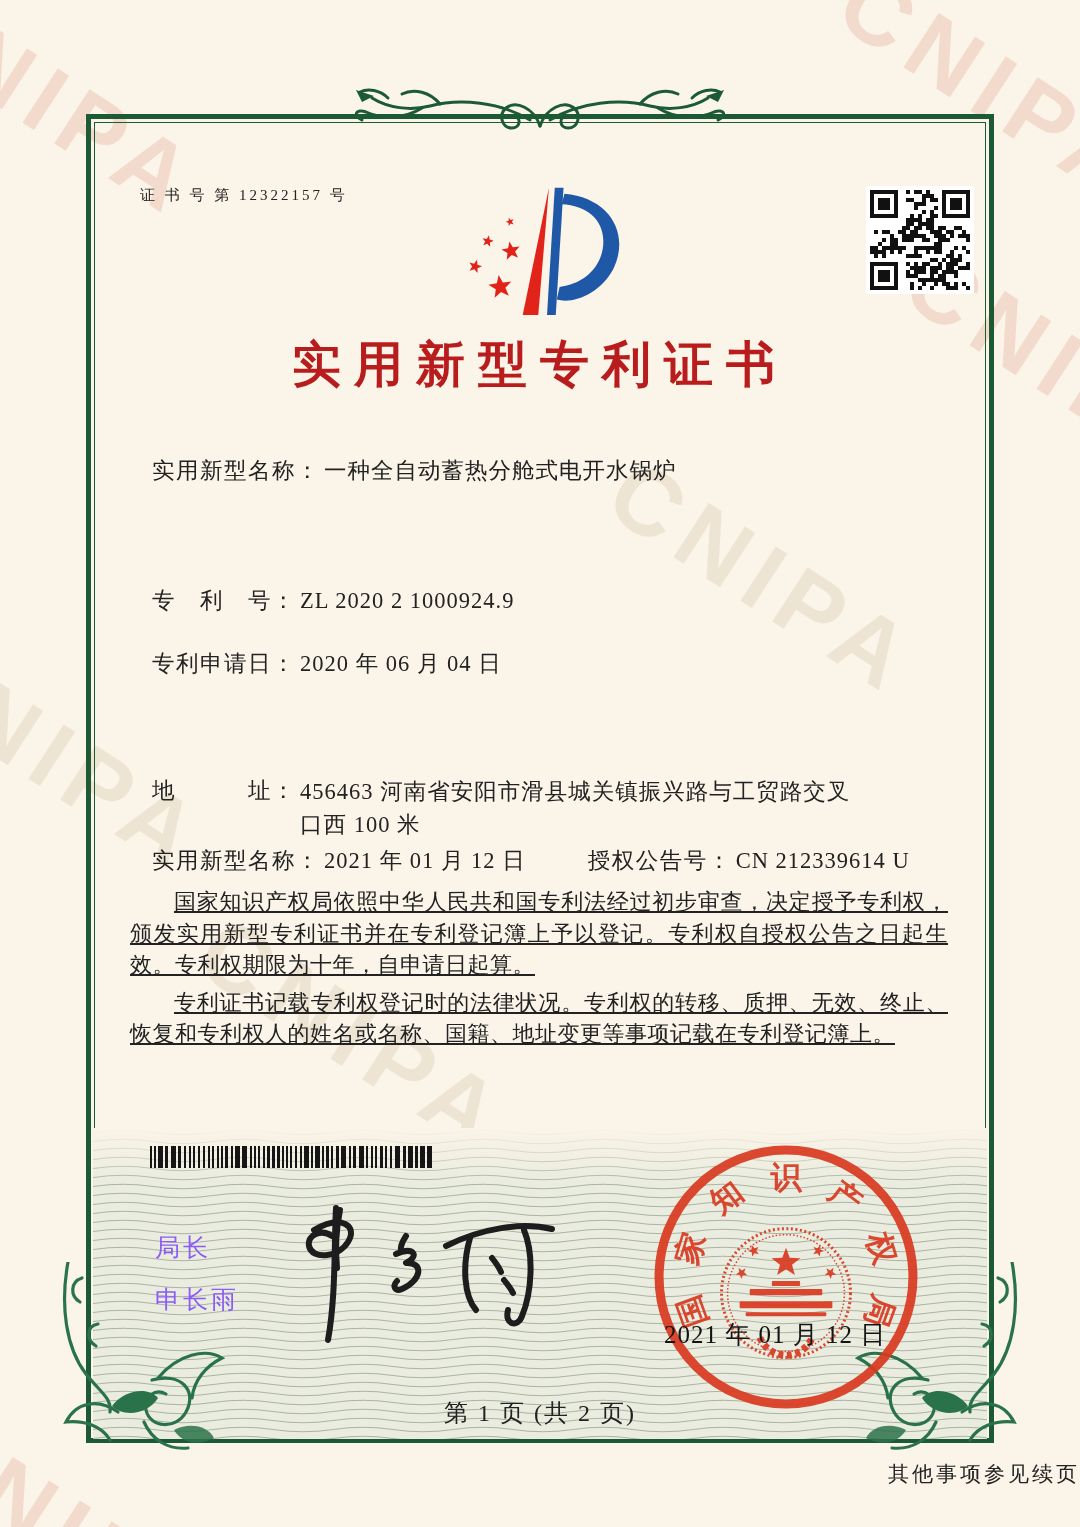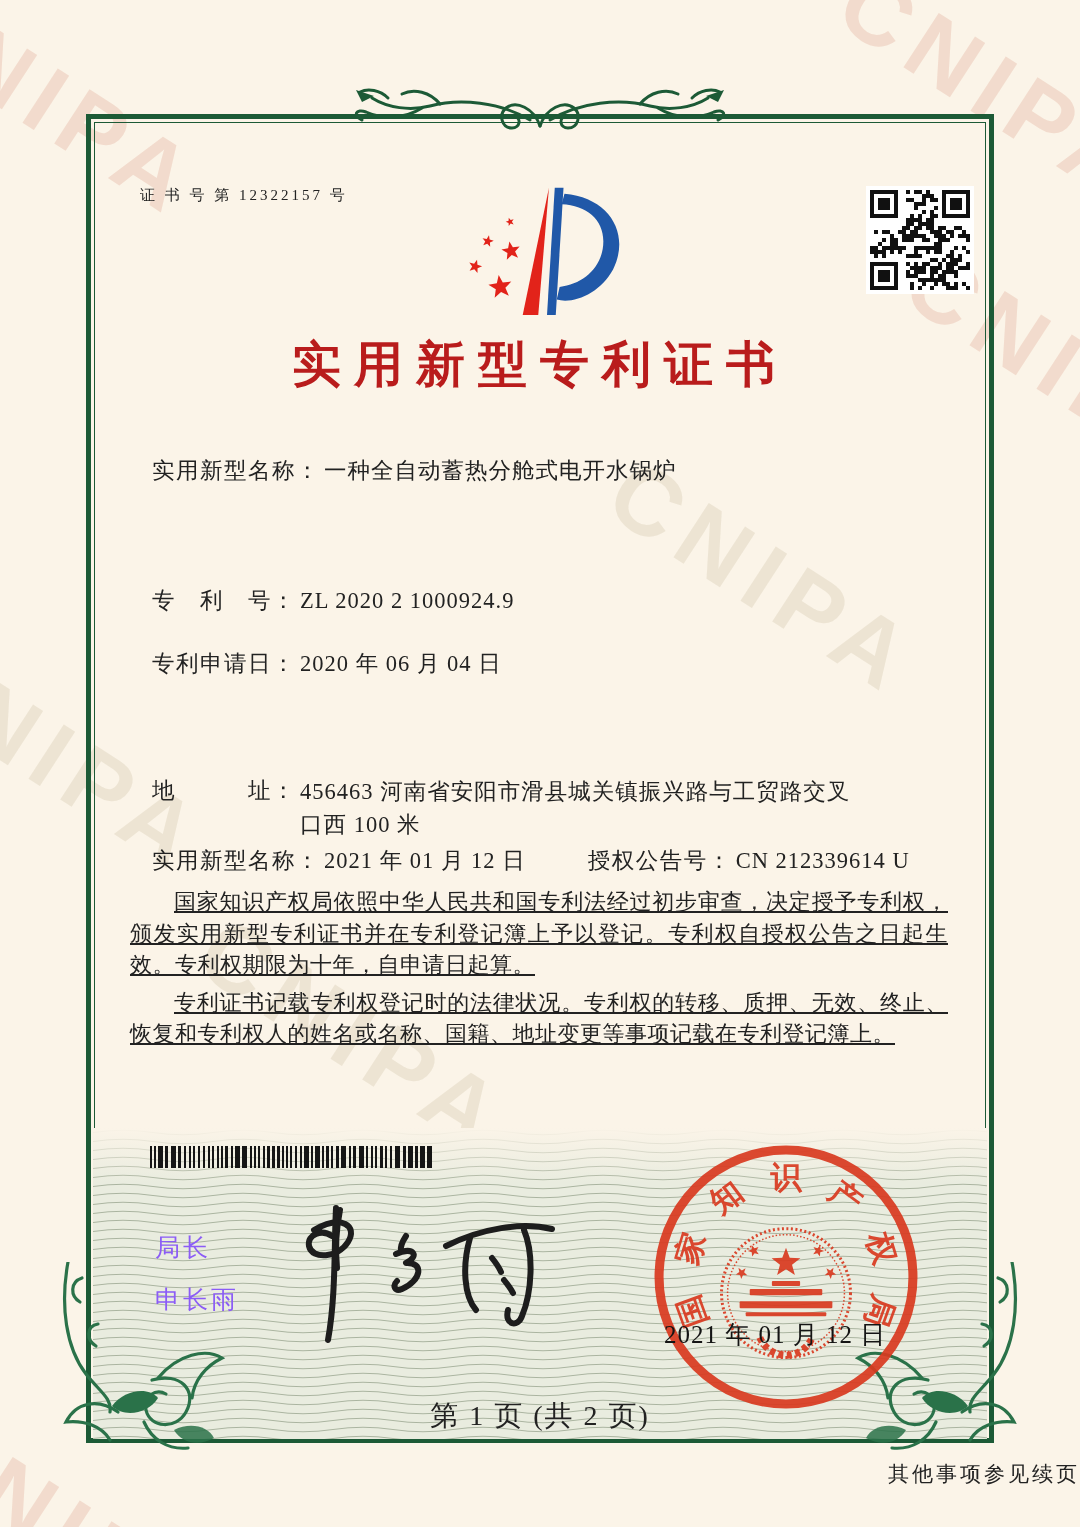--- a/index.html
+++ b/index.html
@@ -53,21 +53,21 @@
   .signer.t1{top:1231px;} .signer.t2{top:1283px;}
 
   .signature{position:absolute;left:278px;top:1196px;width:300px;height:150px;z-index:4;}
 
   .seal{position:absolute;left:653px;top:1144px;width:266px;height:266px;z-index:4;opacity:0.92;}
   .seal text{font-family:"Liberation Serif","DejaVu Serif",serif;font-weight:700;font-size:31px;
              fill:#d93a20;text-anchor:middle;dominant-baseline:central;}
   .seal-date{position:absolute;left:664px;top:1318px;width:230px;font-size:25px;letter-spacing:1px;
              color:#141414;z-index:5;white-space:nowrap;}
 
-  .page-no{position:absolute;left:0;top:1397px;width:100%;text-align:center;font-size:28px;
+  .page-no{position:absolute;left:0;top:1397px;width:100%;text-align:center;font-size:24px;
            letter-spacing:2px;z-index:4;}
   .cont-note{position:absolute;left:0;top:1460px;width:100%;text-align:right;font-size:21px;
              letter-spacing:3px;z-index:3;}
 </style>
 </head>
 <body>
 
 <div class="page">
 
   <svg width="0" height="0" style="position:absolute" aria-hidden="true">

